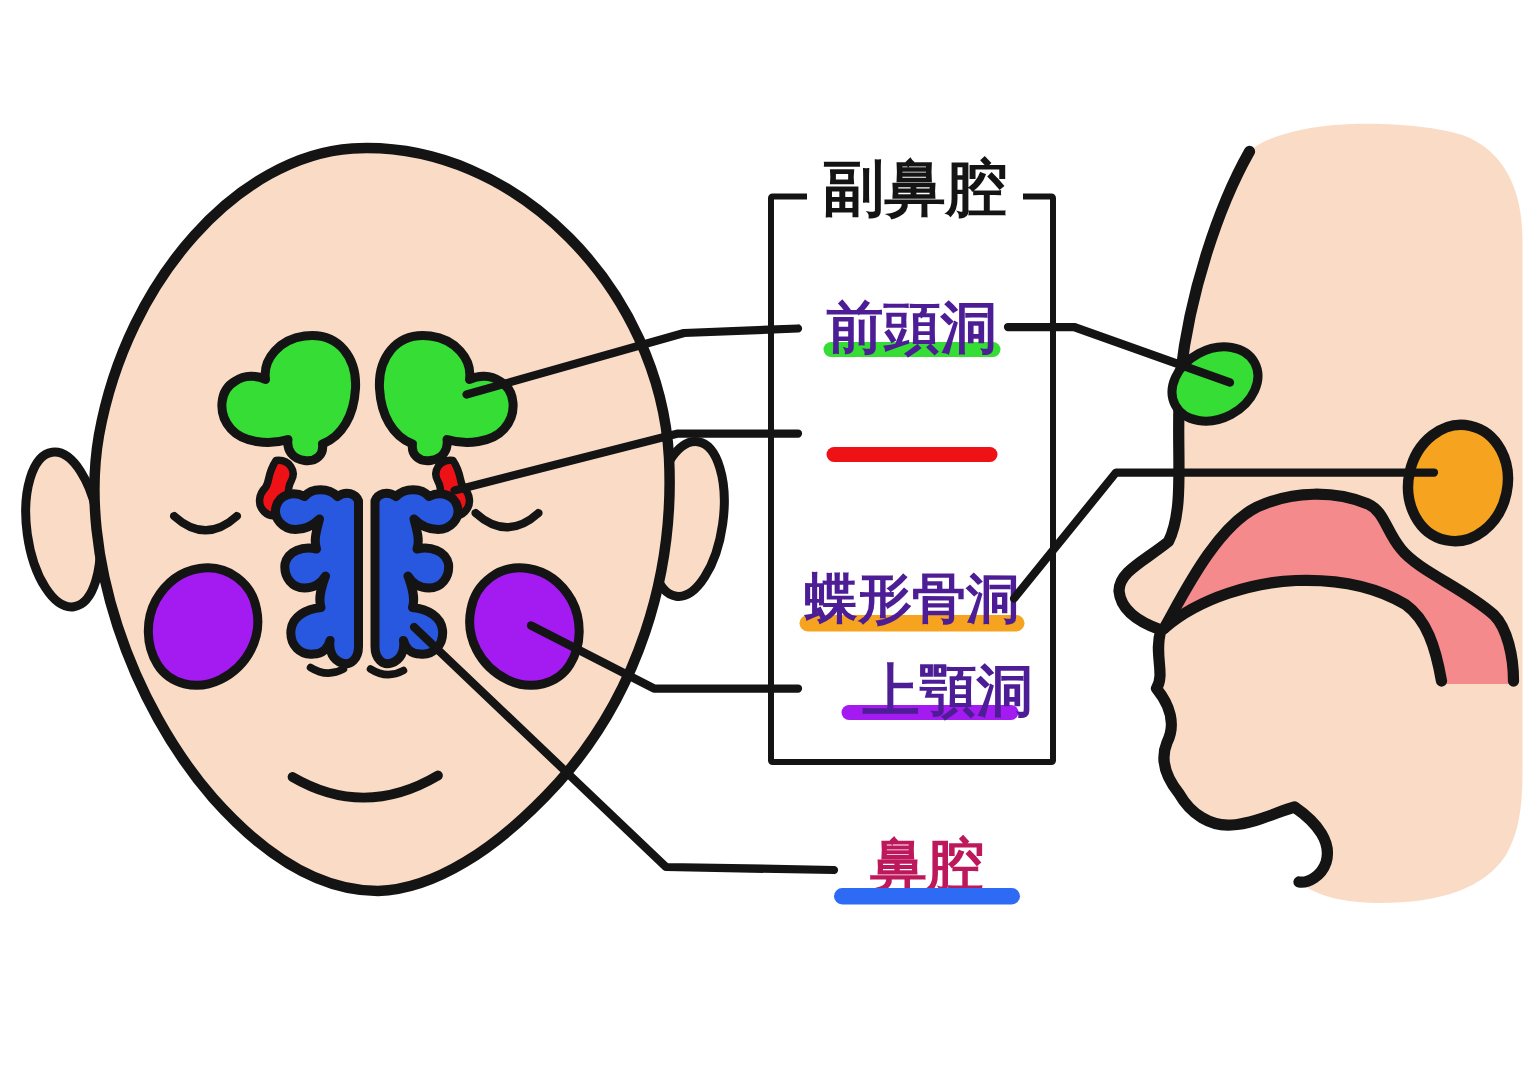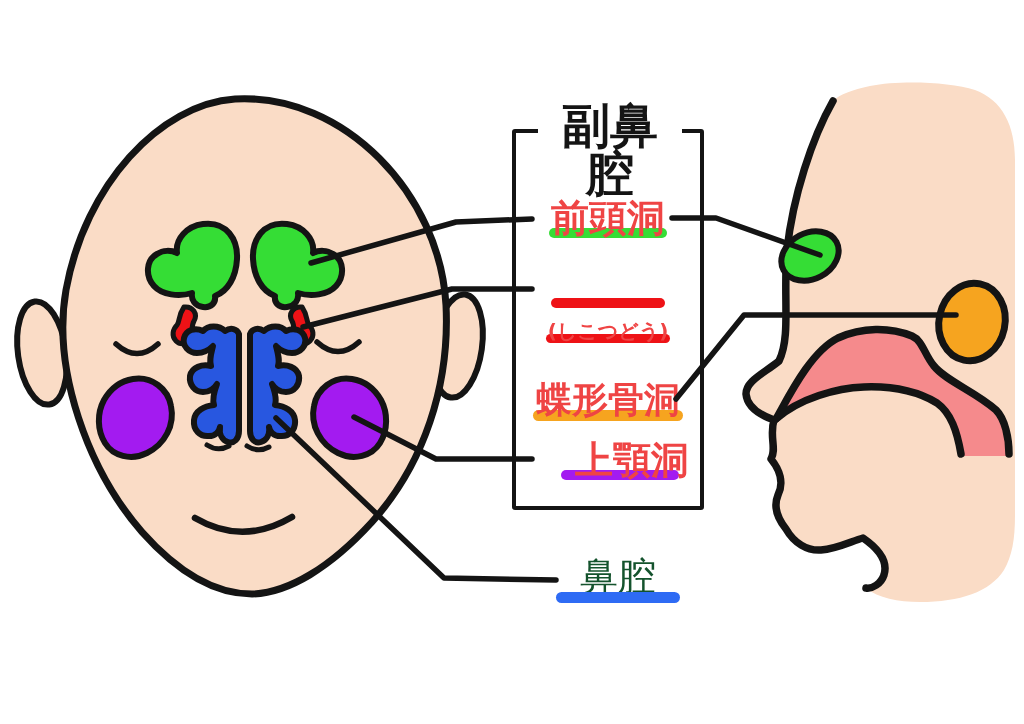--- a/index.html
+++ b/index.html
@@ -5,54 +5,50 @@
   html,body{margin:0;padding:0;background:#ffffff;}
   .canvas{position:relative;width:1024px;height:724px;background:#ffffff;overflow:hidden;
           font-family:"DejaVu Sans","Liberation Sans",sans-serif;}
   .art{position:absolute;left:0;top:0;z-index:2;pointer-events:none;}
   .ink{fill:none;stroke:var(--ink,#141414);stroke-linecap:round;stroke-linejoin:round;}
   .shape{stroke:var(--ink,#141414);stroke-width:6;stroke-linejoin:round;}
   .nostroke{stroke:none;}
   .legend-box{position:absolute;left:512px;top:129px;width:192px;height:381px;
               box-sizing:border-box;border:4px solid #141414;border-radius:3px;z-index:1;}
   .legend-title{position:absolute;left:538px;top:101px;width:140px;height:48px;z-index:3;
-                background:#ffffff;text-align:center;font-size:48px;font-weight:bold;
+                background:#ffffff;text-align:center;font-size:41px;font-weight:bold;
                 line-height:48px;color:#141414;padding:0 2px;}
   .lbl{position:absolute;left:512px;width:192px;text-align:center;font-weight:bold;
-       color:#ef4444;z-index:1;}
+       color:#4c1d95;z-index:1;}
   .lbl span{position:relative;z-index:1;display:inline-block;}
   .ul{position:absolute;left:50%;transform:translateX(-50%);border-radius:6px;z-index:0;}
   .f38{font-size:38px;line-height:42px;}
   .f36{font-size:36px;line-height:42px;}
   .f20{font-size:20px;line-height:23px;}
   .f-nasal{font-size:38px;line-height:40px;}
   .lbl-nasal{position:absolute;left:548px;top:556px;width:140px;text-align:center;
-             font-weight:normal;color:#14532d;z-index:1;}
+             font-weight:bold;color:#be185d;z-index:1;}
 </style>
 </head>
 <body>
 
 <div class="canvas">
 
   <div class="legend-box"></div>
   <div class="legend-title">副鼻腔</div>
 
   <div class="lbl f38" style="top:197px;">
     <div class="ul" style="top: 31px; width: 118px; height: 10px; background-color: rgb(53, 221, 53);"></div>
     <span>前頭洞</span>
   </div>
 
   <div class="lbl f38" style="top:267px;">
     <div class="ul" style="top: 31px; width: 114px; height: 10px; background-color: rgb(238, 18, 22);"></div>
   </div>
 
-  <div class="lbl f20" style="top:320px;">
-    <div class="ul" style="top: 14px; width: 124px; height: 9px; background-color: rgb(238, 18, 22);"></div>
-    <span>(しこつどう)</span>
-  </div>
 
   <div class="lbl f36" style="top:379px;">
     <div class="ul" style="top: 31px; width: 150px; height: 11px; background-color: rgb(246, 164, 31);"></div>
     <span>蝶形骨洞</span>
   </div>
 
   <div class="lbl f38" style="top:439px;padding-left:24px;">
     <div class="ul" style="top: 31px; width: 118px; height: 10px; background-color: rgb(163, 27, 240);"></div>
     <span>上顎洞</span>
   </div>

